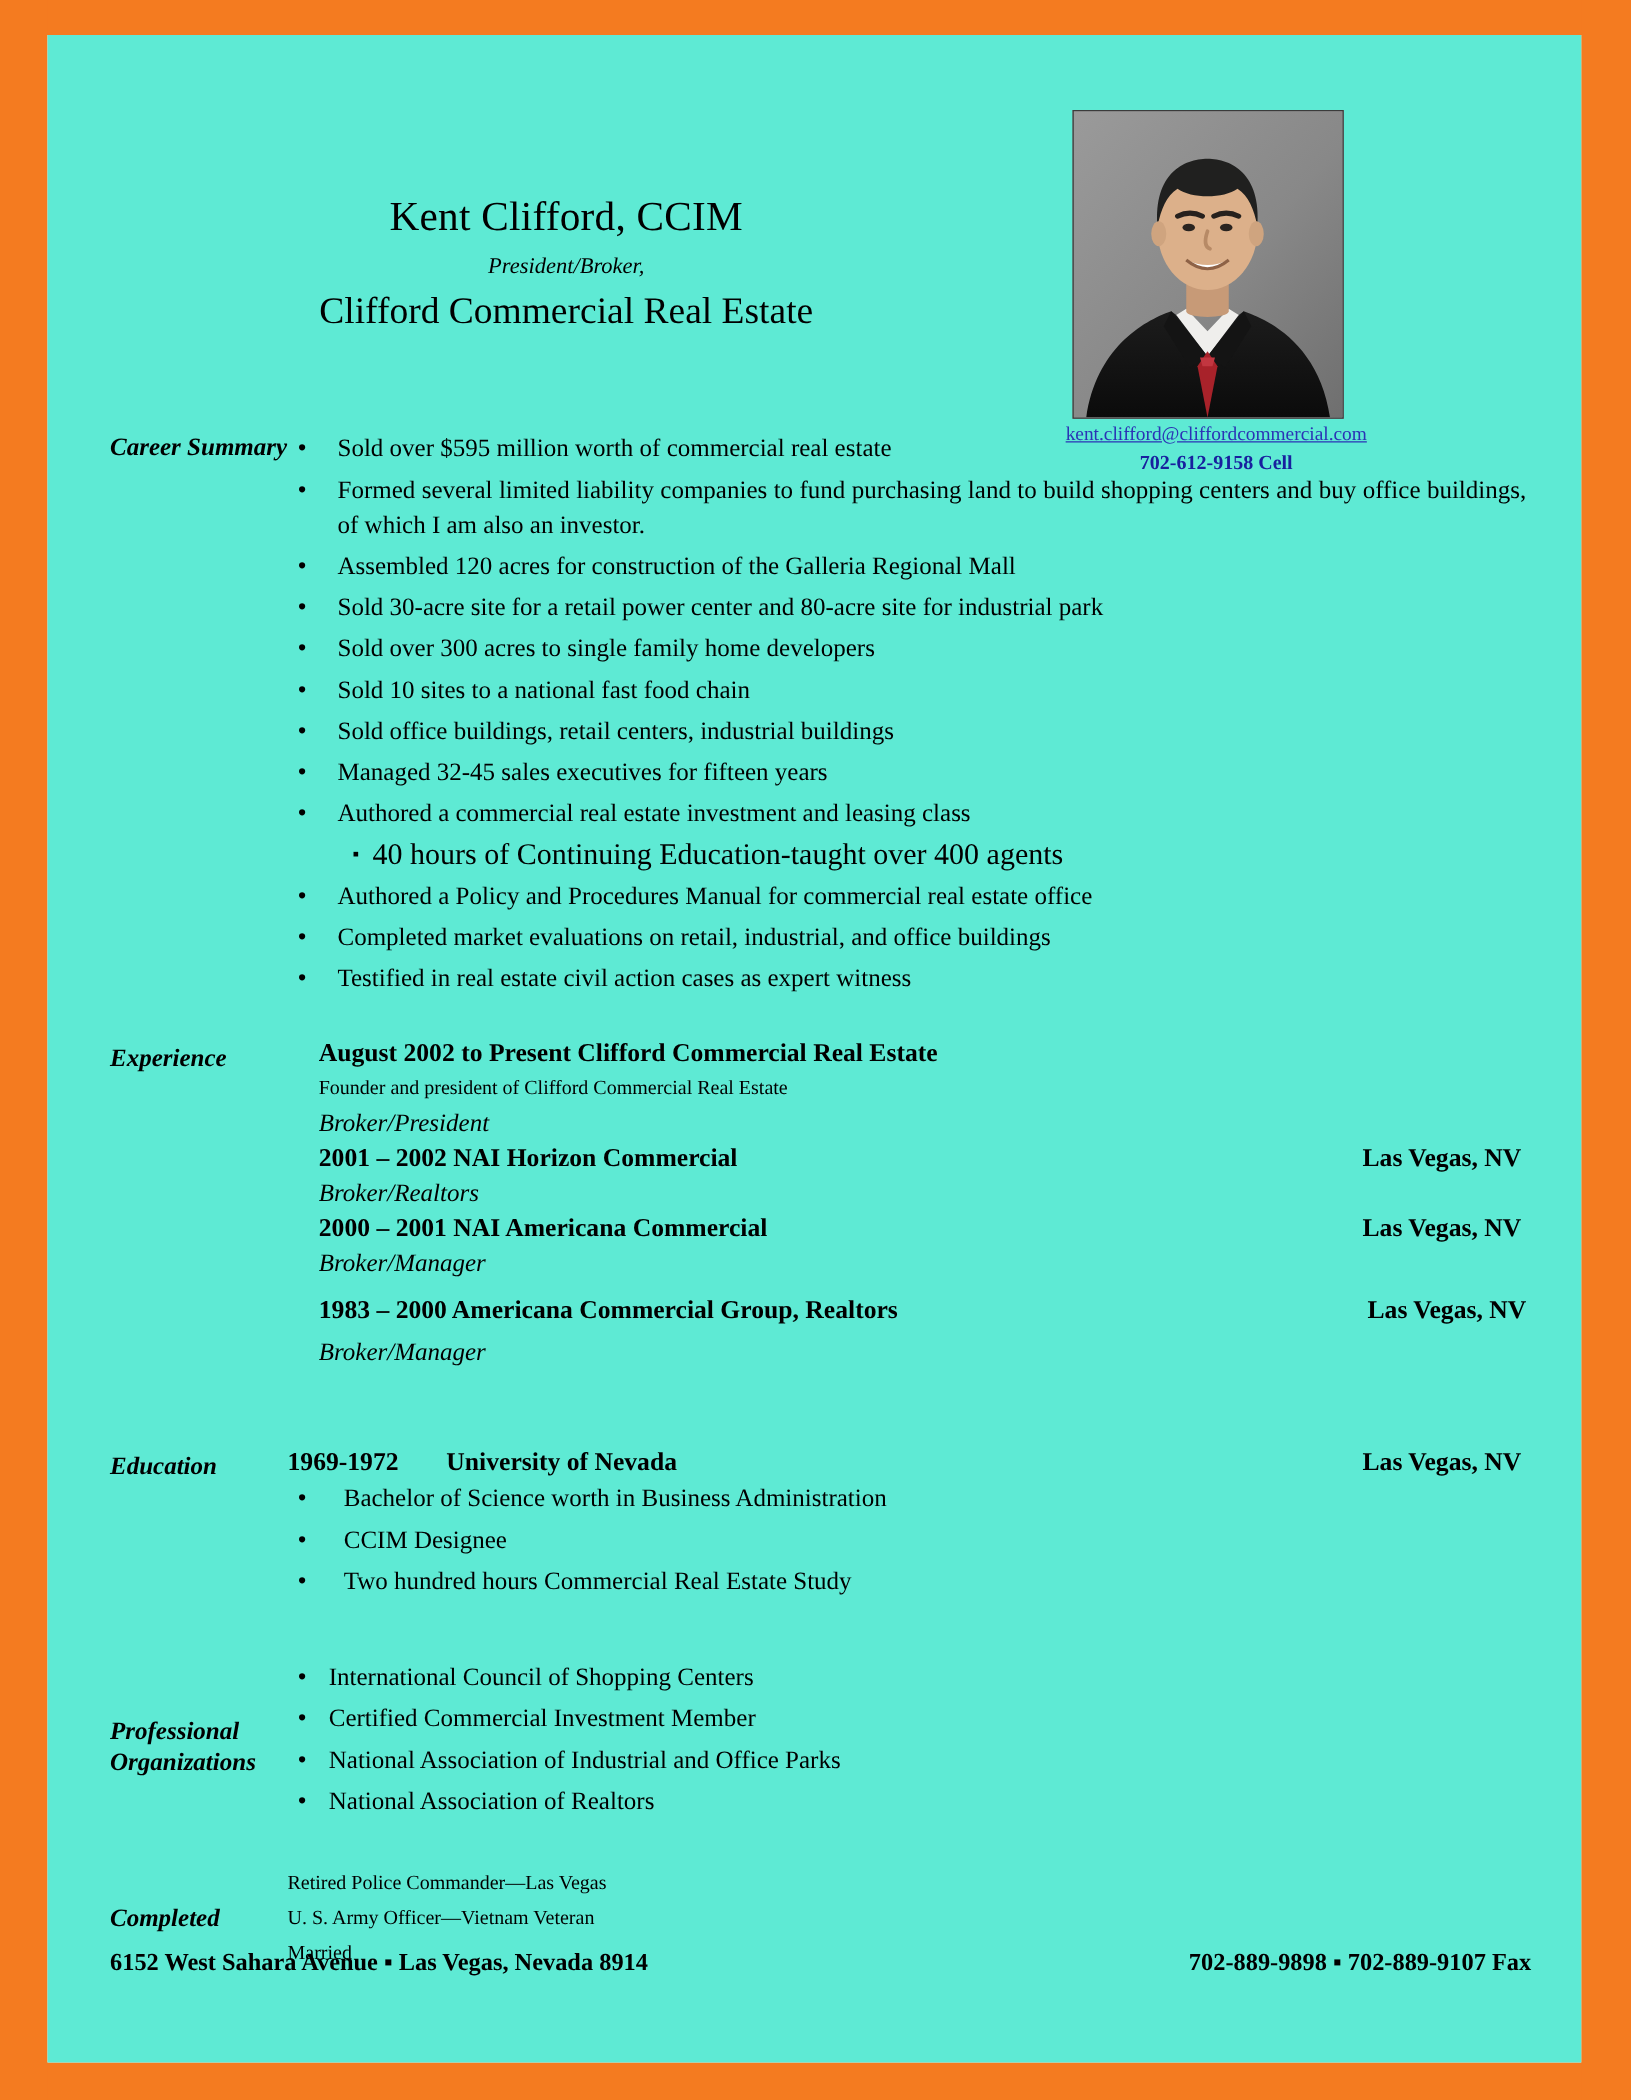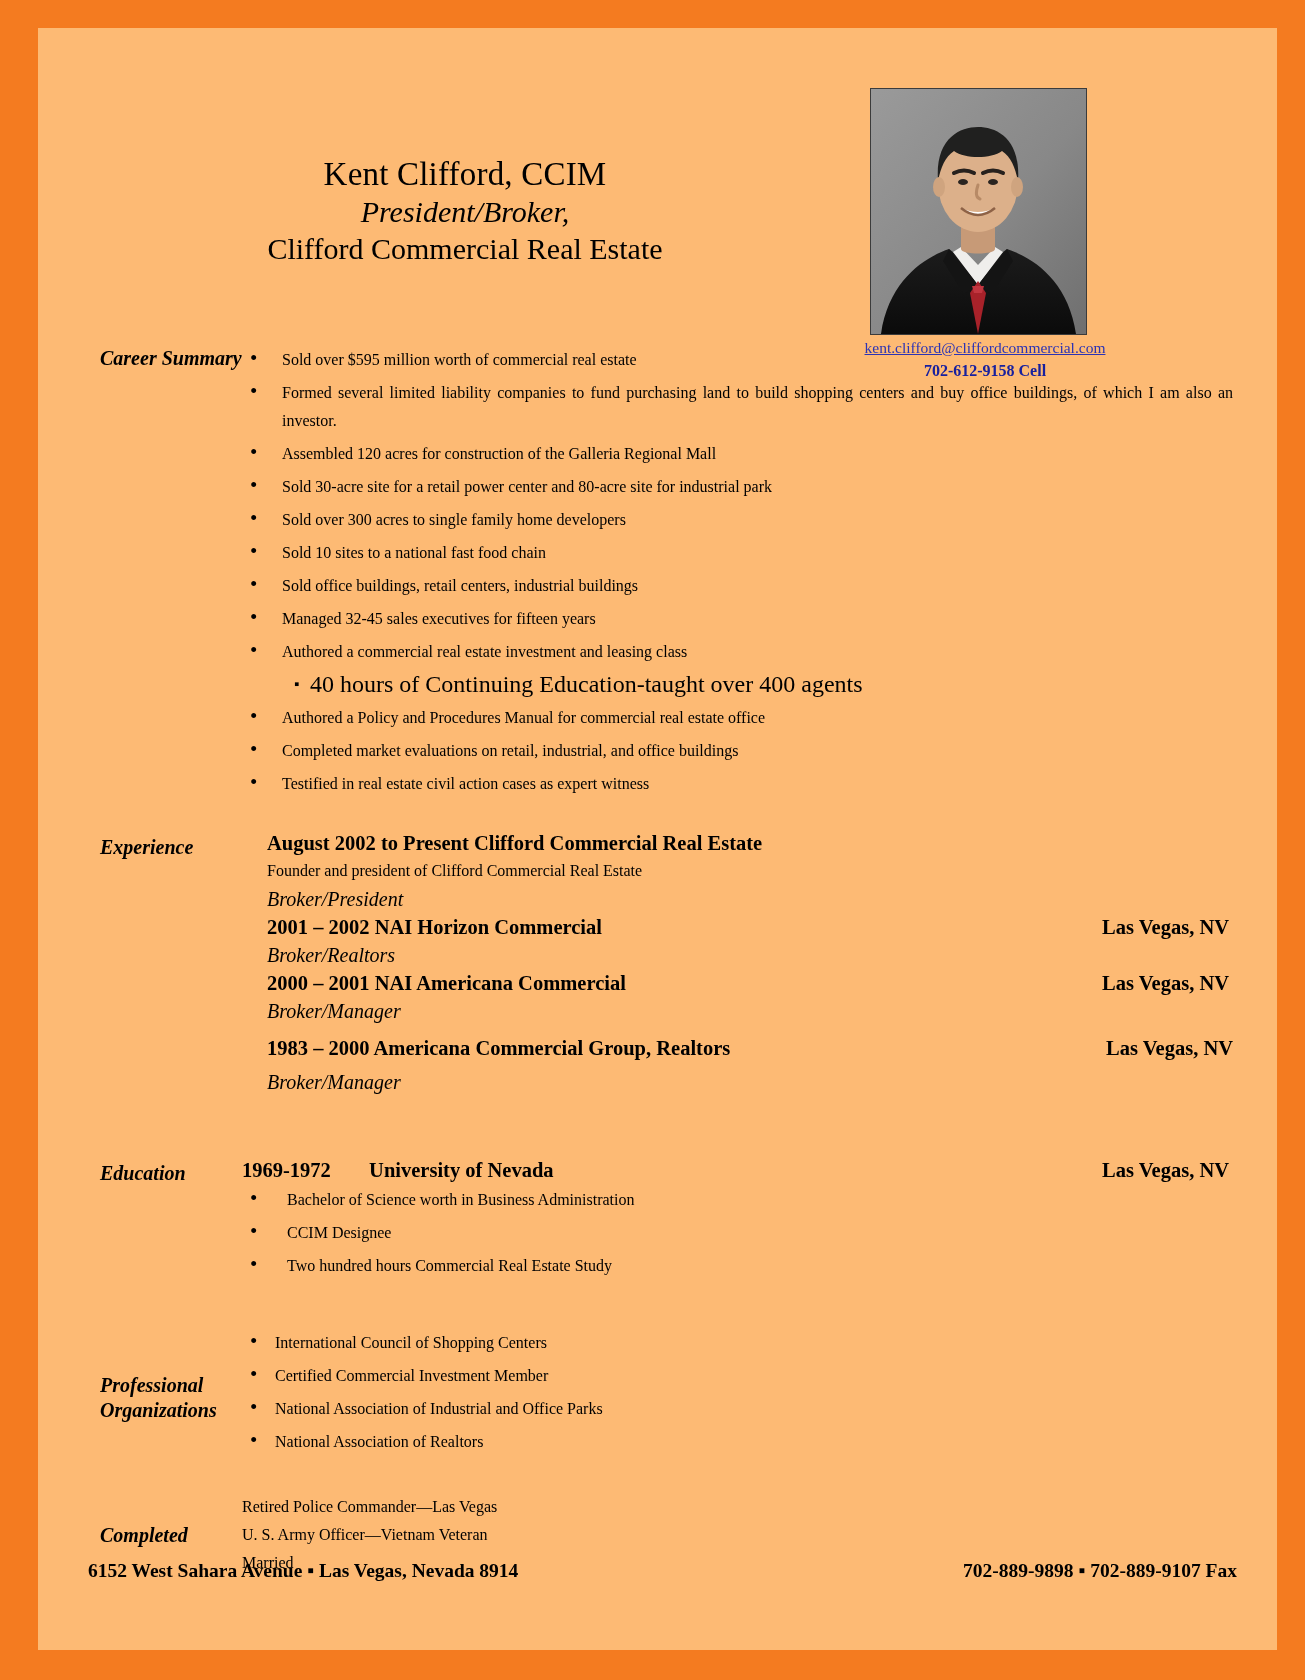--- a/index.html
+++ b/index.html
@@ -31,22 +31,21 @@
   .frame-bottom { left: 0;   bottom: 0; width: 1305px; height: 30px; }
   .frame-left   { left: 0;   top: 0;    width: 38px;   height: 1680px; }
   .frame-right  { right: 0;  top: 0;    width: 40px;   height: 1680px; }
 
   .sheet {
     position: absolute;
     left: 38px;
     top: 28px;
     width: 1227px;
     height: 1622px;
-    background: #fdba74;
-    padding-left: 12px;
+    background: #5eead4;
   }
 
   
   .header {
     position: relative;
     height: 300px;
   }
   .name-block {
     position: absolute;
     left: 0;
@@ -54,21 +53,21 @@
     width: 830px;
     text-align: center;
   }
   .name {
     font-size: 33px;
     line-height: 42px;
     letter-spacing: 0.2px;
   }
   .subtitle {
     font-style: italic;
-    font-size: 30px;
+    font-size: 18px;
     line-height: 34px;
   }
   .company {
     font-size: 30px;
     line-height: 40px;
   }
 
   .photo {
     position: absolute;
     left: 820px;
@@ -126,21 +125,21 @@
   }
 
   ul.bullets {
     margin: 0;
     padding: 0;
     list-style: none;
   }
   ul.bullets > li {
     position: relative;
     padding-left: 40px;
-    font-size: 16px;
+    font-size: 20px;
     line-height: 27.5px;
     margin-bottom: 5.5px;
   }
   ul.bullets > li::before {
     content: "\2022";
     position: absolute;
     left: 8px;
     top: -1px;
     font-size: 21px;
   }

